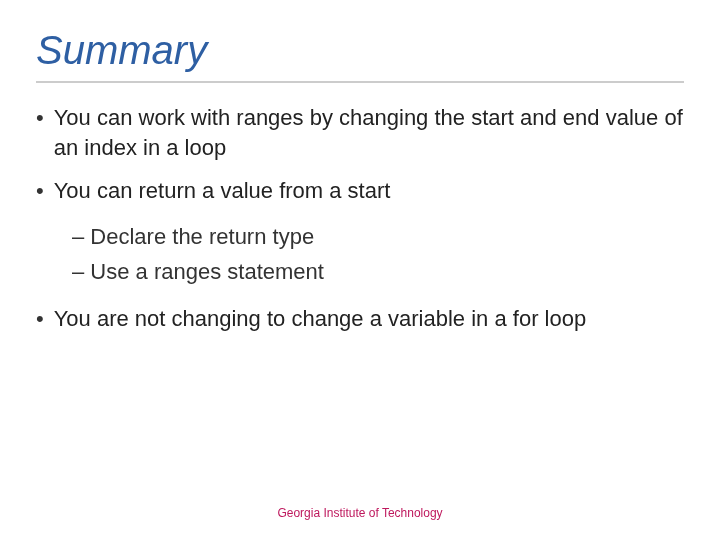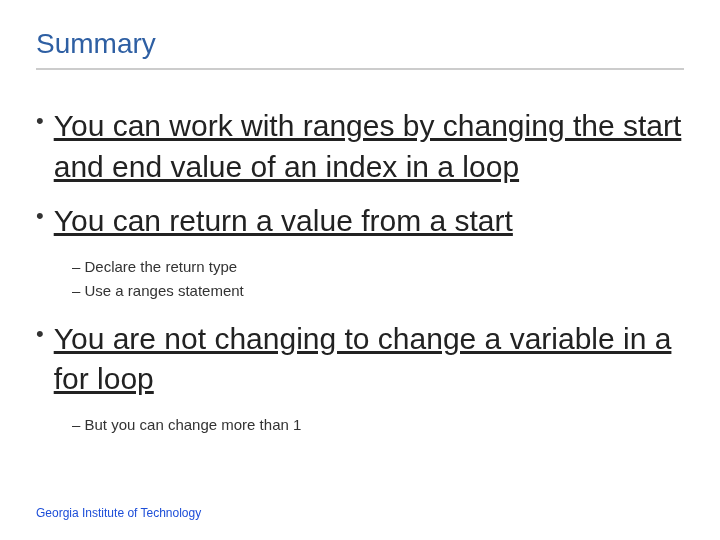--- a/index.html
+++ b/index.html
@@ -20,26 +20,27 @@
       width: 720px;
       height: 540px;
       background: #ffffff;
       padding: 28px 36px 20px 36px;
       position: relative;
       display: flex;
       flex-direction: column;
     }
 
     .slide-title {
-      font-size: 28px;
+      font-size: 40px;
       color: #2e5fa3;
       font-weight: normal;
       padding-bottom: 8px;
       border-bottom: 2px solid #cccccc;
-      margin-bottom: 36px;
+      margin-bottom: 20px;
+      font-style: italic;
     }
 
     .slide-content {
       flex: 1;
       display: flex;
       flex-direction: column;
       gap: 0;
     }
 
     .bullet-item {
@@ -50,41 +51,41 @@
 
     .bullet-dot {
       font-size: 22px;
       color: #333;
       margin-right: 10px;
       margin-top: 2px;
       flex-shrink: 0;
     }
 
     .bullet-text {
-      font-size: 30px;
+      font-size: 22px;
       color: #222222;
       line-height: 1.35;
-      text-decoration: underline;
     }
 
     .sub-bullet-group {
       margin-left: 36px;
       margin-bottom: 14px;
     }
 
     .sub-bullet-item {
-      font-size: 15px;
+      font-size: 22px;
       color: #333333;
       line-height: 1.5;
       margin-bottom: 2px;
     }
 
     .footer {
+      text-align: center;
       font-size: 12px;
-      color: #1d4ed8;
+      color: #be185d;
       padding-top: 10px;
     }
   </style>
 </head>
 <body>
 
 <div class="slide-container">
 
   <div class="slide-title">Summary</div>
 
@@ -103,21 +104,18 @@
     <div class="sub-bullet-group">
       <div class="sub-bullet-item">– Declare the return type</div>
       <div class="sub-bullet-item">– Use a ranges statement</div>
     </div>
 
     <div class="bullet-item">
       <span class="bullet-dot">•</span>
       <span class="bullet-text">You are not changing to change a variable in a for loop</span>
     </div>
 
-    <div class="sub-bullet-group">
-      <div class="sub-bullet-item">– But you can change more than 1</div>
-    </div>
 
   </div>
 
   <div class="footer">Georgia Institute of Technology</div>
 
 </div>
 
 </body></html>

